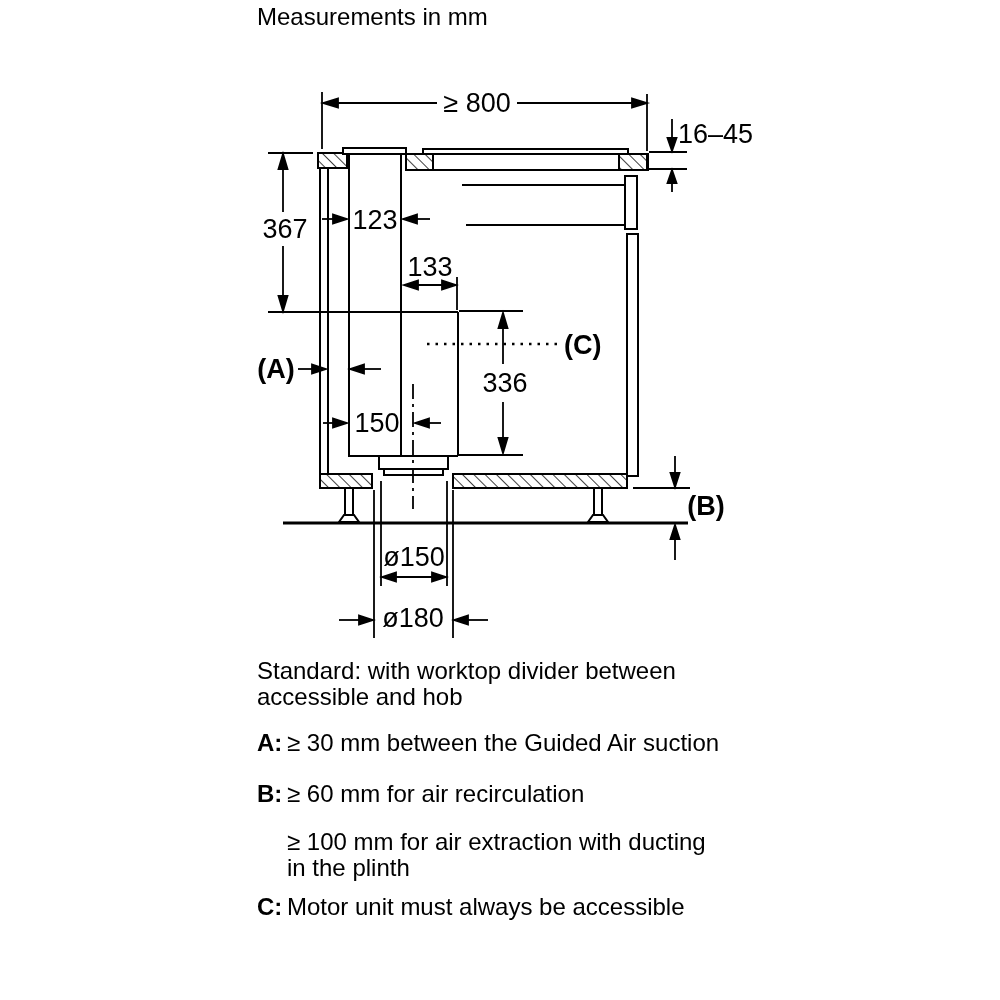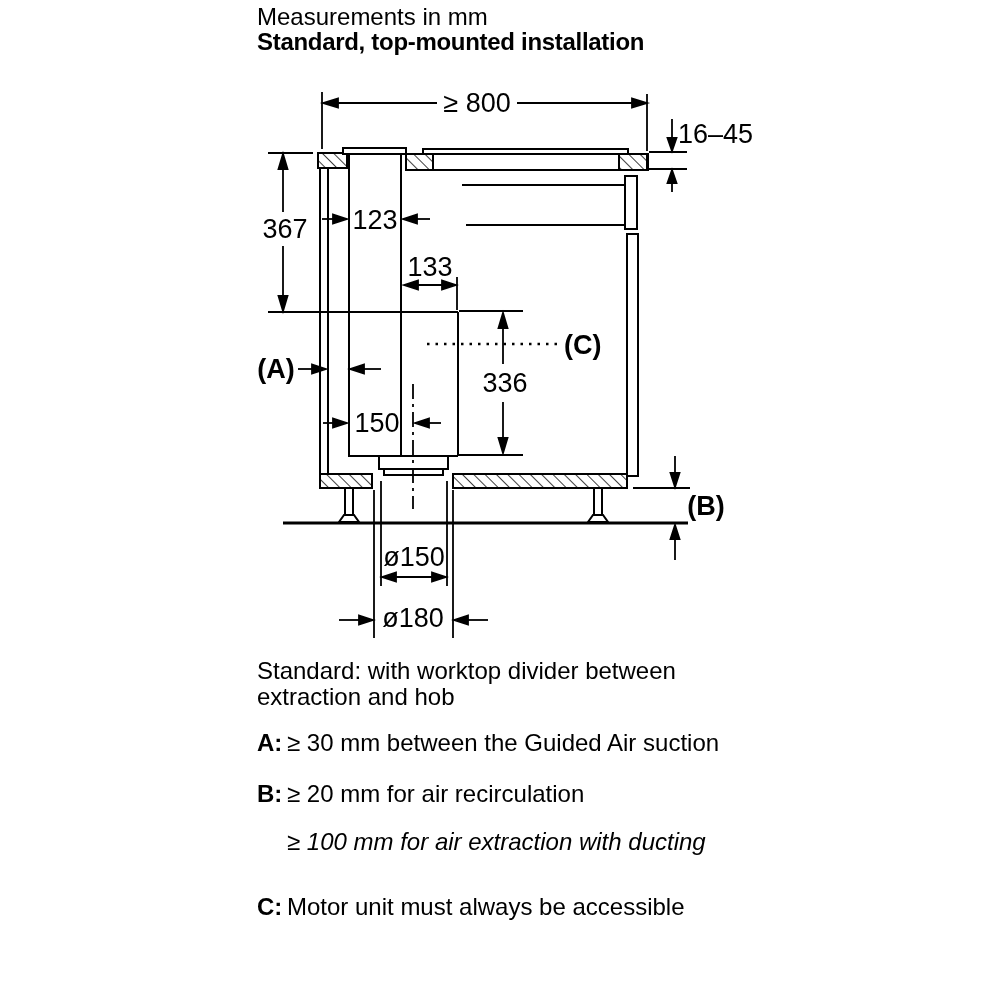--- a/index.html
+++ b/index.html
@@ -13,21 +13,20 @@
   .note.hang{padding-left:30px;position:absolute;}
   svg text{font-family:"Liberation Sans",sans-serif;font-size:27px;fill:#000;}
   svg text.b{font-weight:bold;}
 </style>
 </head>
 <body>
 
 <div class="page">
 
   <div class="abs hdr-line" style="left:257px;top:4px;">Measurements in mm</div>
-  <div class="abs hdr-line hdr-bold" style="left:257px;top:29px;">Standard, top-mounted installation</div>
 
   <svg class="abs" style="left:0;top:0;" width="1000" height="660" viewBox="0 0 1000 660">
     <defs>
       <pattern id="hatch" patternUnits="userSpaceOnUse" width="8" height="8" patternTransform="rotate(45)">
         <line x1="0" y1="0" x2="8" y2="0" stroke="#000" stroke-width="1.5"></line>
       </pattern>
     </defs>
 
     <g stroke="#000" stroke-width="2" fill="none">
 
@@ -171,35 +170,36 @@
       <line x1="339" y1="620" x2="361" y2="620"></line>
       <polygon points="373,620 359,615.5 359,624.5" fill="#000"></polygon>
       <line x1="466" y1="620" x2="488" y2="620"></line>
       <polygon points="454,620 468,615.5 468,624.5" fill="#000"></polygon>
     </g>
     <text x="413" y="627" text-anchor="middle">ø180</text>
   </svg>
 
   <div class="abs note" style="left:257px;top:658px;">
     <div>Standard: with worktop divider between</div>
-    <div>extraction and hob</div>
+    <div>accessible and hob</div>
   </div>
 
   <div class="note hang" style="left:257px;top:730px;">
     <span class="lbl">A:</span>
     <div>≥ 30 mm between the Guided Air suction</div>
   </div>
 
   <div class="note hang" style="left:257px;top:781px;">
     <span class="lbl">B:</span>
-    <div>≥ 20 mm for air recirculation</div>
-  </div>
-
-  <div class="abs note" style="left:287px;top:829px;font-style:italic;">
+    <div>≥ 60 mm for air recirculation</div>
+  </div>
+
+  <div class="abs note" style="left:287px;top:829px;">
     <div>≥ 100 mm for air extraction with ducting</div>
+    <div>in the plinth</div>
   </div>
 
   <div class="note hang" style="left:257px;top:894px;">
     <span class="lbl">C:</span>
     <div>Motor unit must always be accessible</div>
   </div>
 
 </div>
 
 </body></html>

